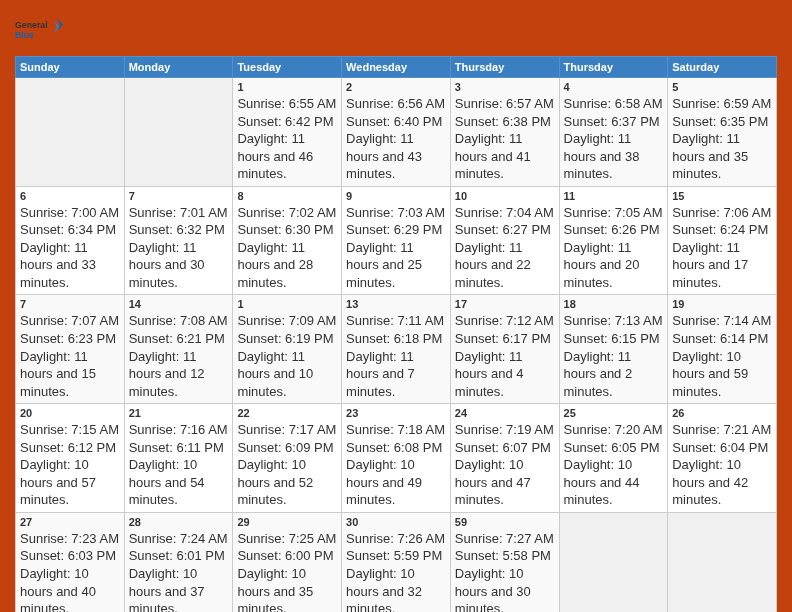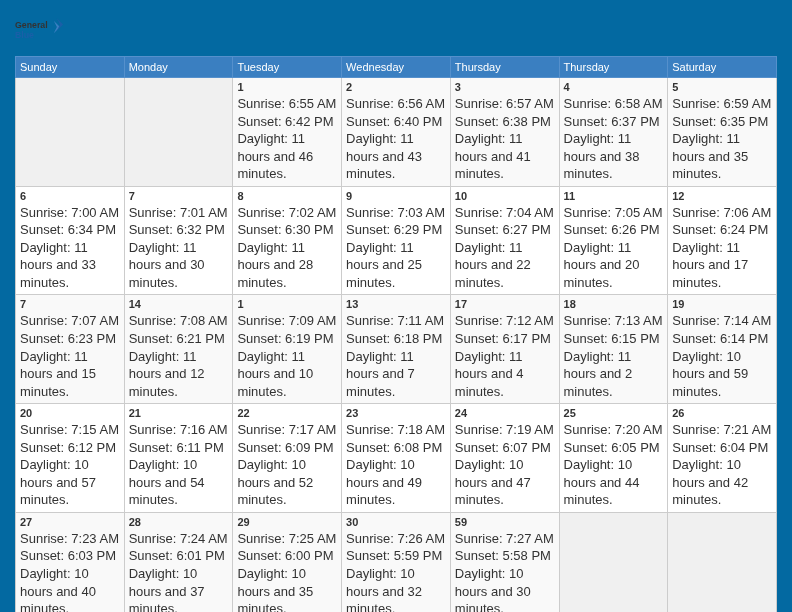--- a/index.html
+++ b/index.html
@@ -6,21 +6,21 @@
     body {
       font-family: Arial, sans-serif;
       background: #fff;
       width: 792px;
       height: 612px;
       overflow: hidden;
     }
     .page {
       width: 792px;
       height: 612px;
-      background: #0369a1;
+      background: #c2410c;
       padding: 10px 15px;
     }
     .header {
       display: flex;
       align-items: flex-start;
       justify-content: space-between;
       margin-bottom: 6px;
     }
     .logo {
       display: flex;
@@ -42,21 +42,21 @@
     }
     .calendar {
       width: 100%;
       border-collapse: collapse;
       table-layout: fixed;
     }
     .calendar th {
       background: #3a7fc1;
       color: #fff;
       font-size: 11px;
-      font-weight: normal;
+      font-weight: bold;
       padding: 4px 4px;
       text-align: left;
       border: 1px solid #5590cc;
     }
     .calendar td {
       border: 1px solid #ccc;
       vertical-align: top;
       padding: 3px 4px;
       font-size: 9.5px;
       color: #333;
@@ -159,21 +159,21 @@
           </td>
           <td>
             <span class="day-number">10</span>
             <div class="day-info">Sunrise: 7:04 AM<br>Sunset: 6:27 PM<br>Daylight: 11 hours and 22 minutes.</div>
           </td>
           <td>
             <span class="day-number">11</span>
             <div class="day-info">Sunrise: 7:05 AM<br>Sunset: 6:26 PM<br>Daylight: 11 hours and 20 minutes.</div>
           </td>
           <td>
-            <span class="day-number">12</span>
+            <span class="day-number">15</span>
             <div class="day-info">Sunrise: 7:06 AM<br>Sunset: 6:24 PM<br>Daylight: 11 hours and 17 minutes.</div>
           </td>
         </tr>
         <tr>
           <td>
             <span class="day-number">7</span>
             <div class="day-info">Sunrise: 7:07 AM<br>Sunset: 6:23 PM<br>Daylight: 11 hours and 15 minutes.</div>
           </td>
           <td>
             <span class="day-number">14</span>

